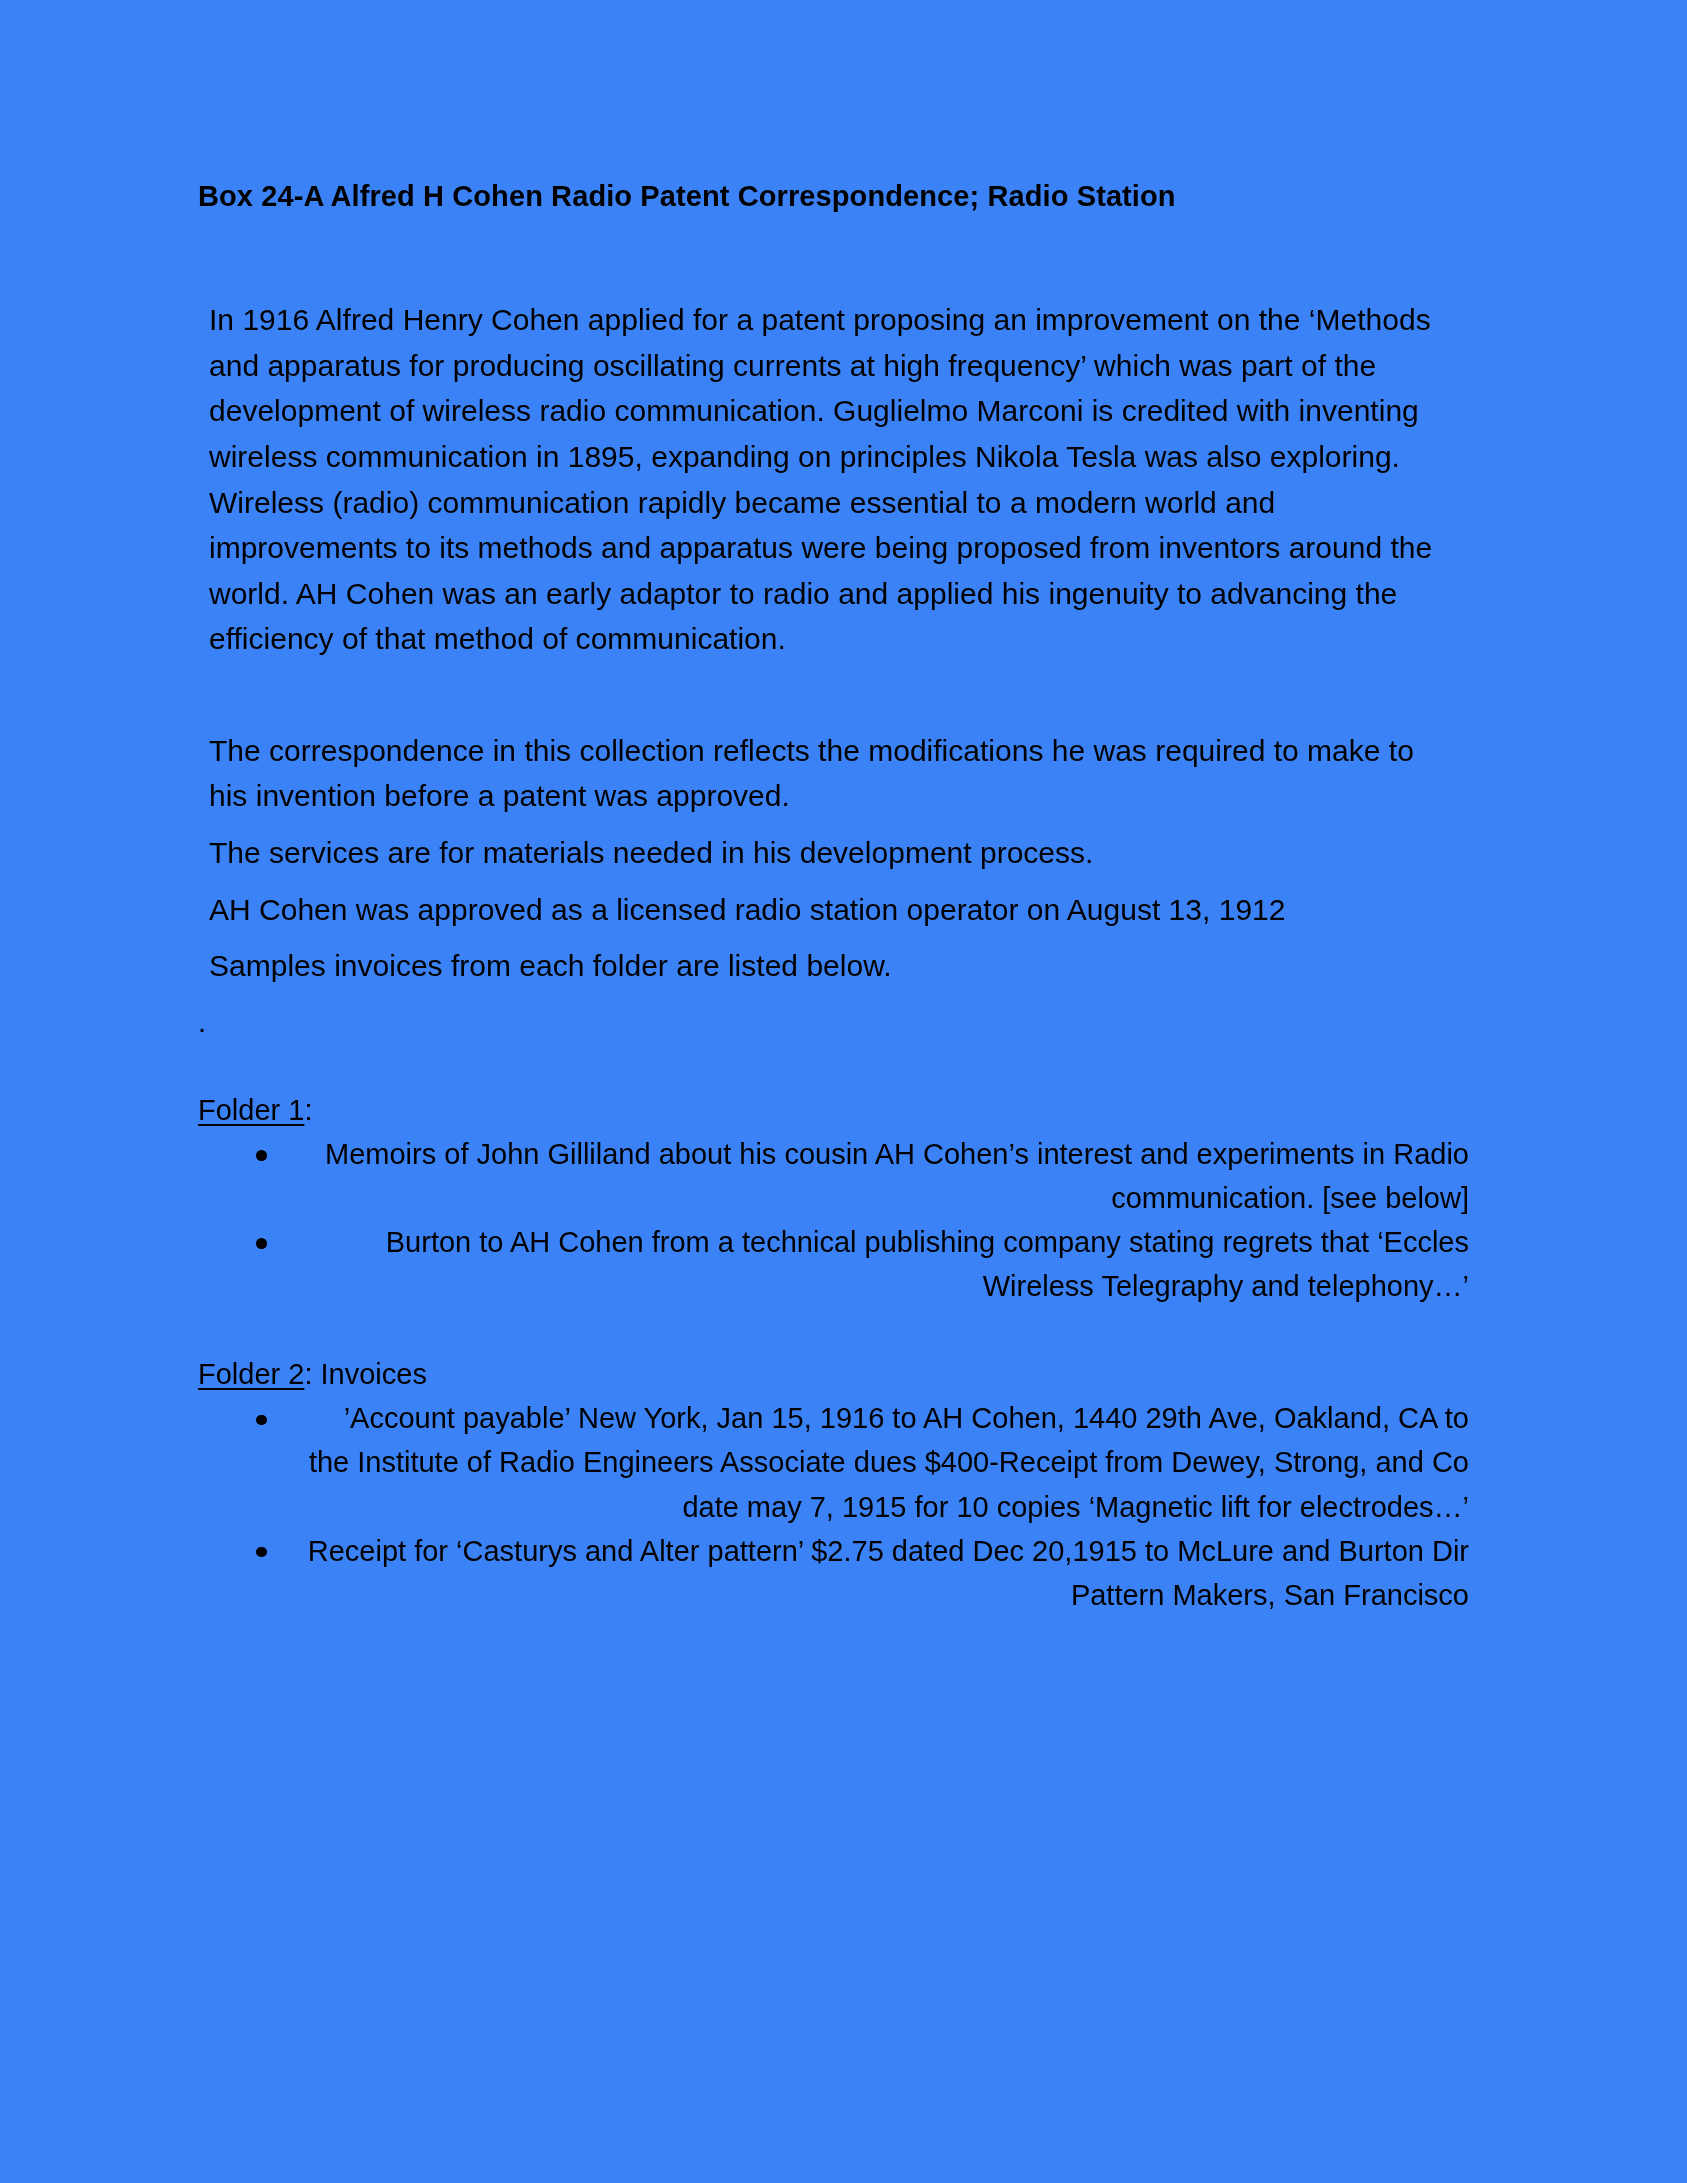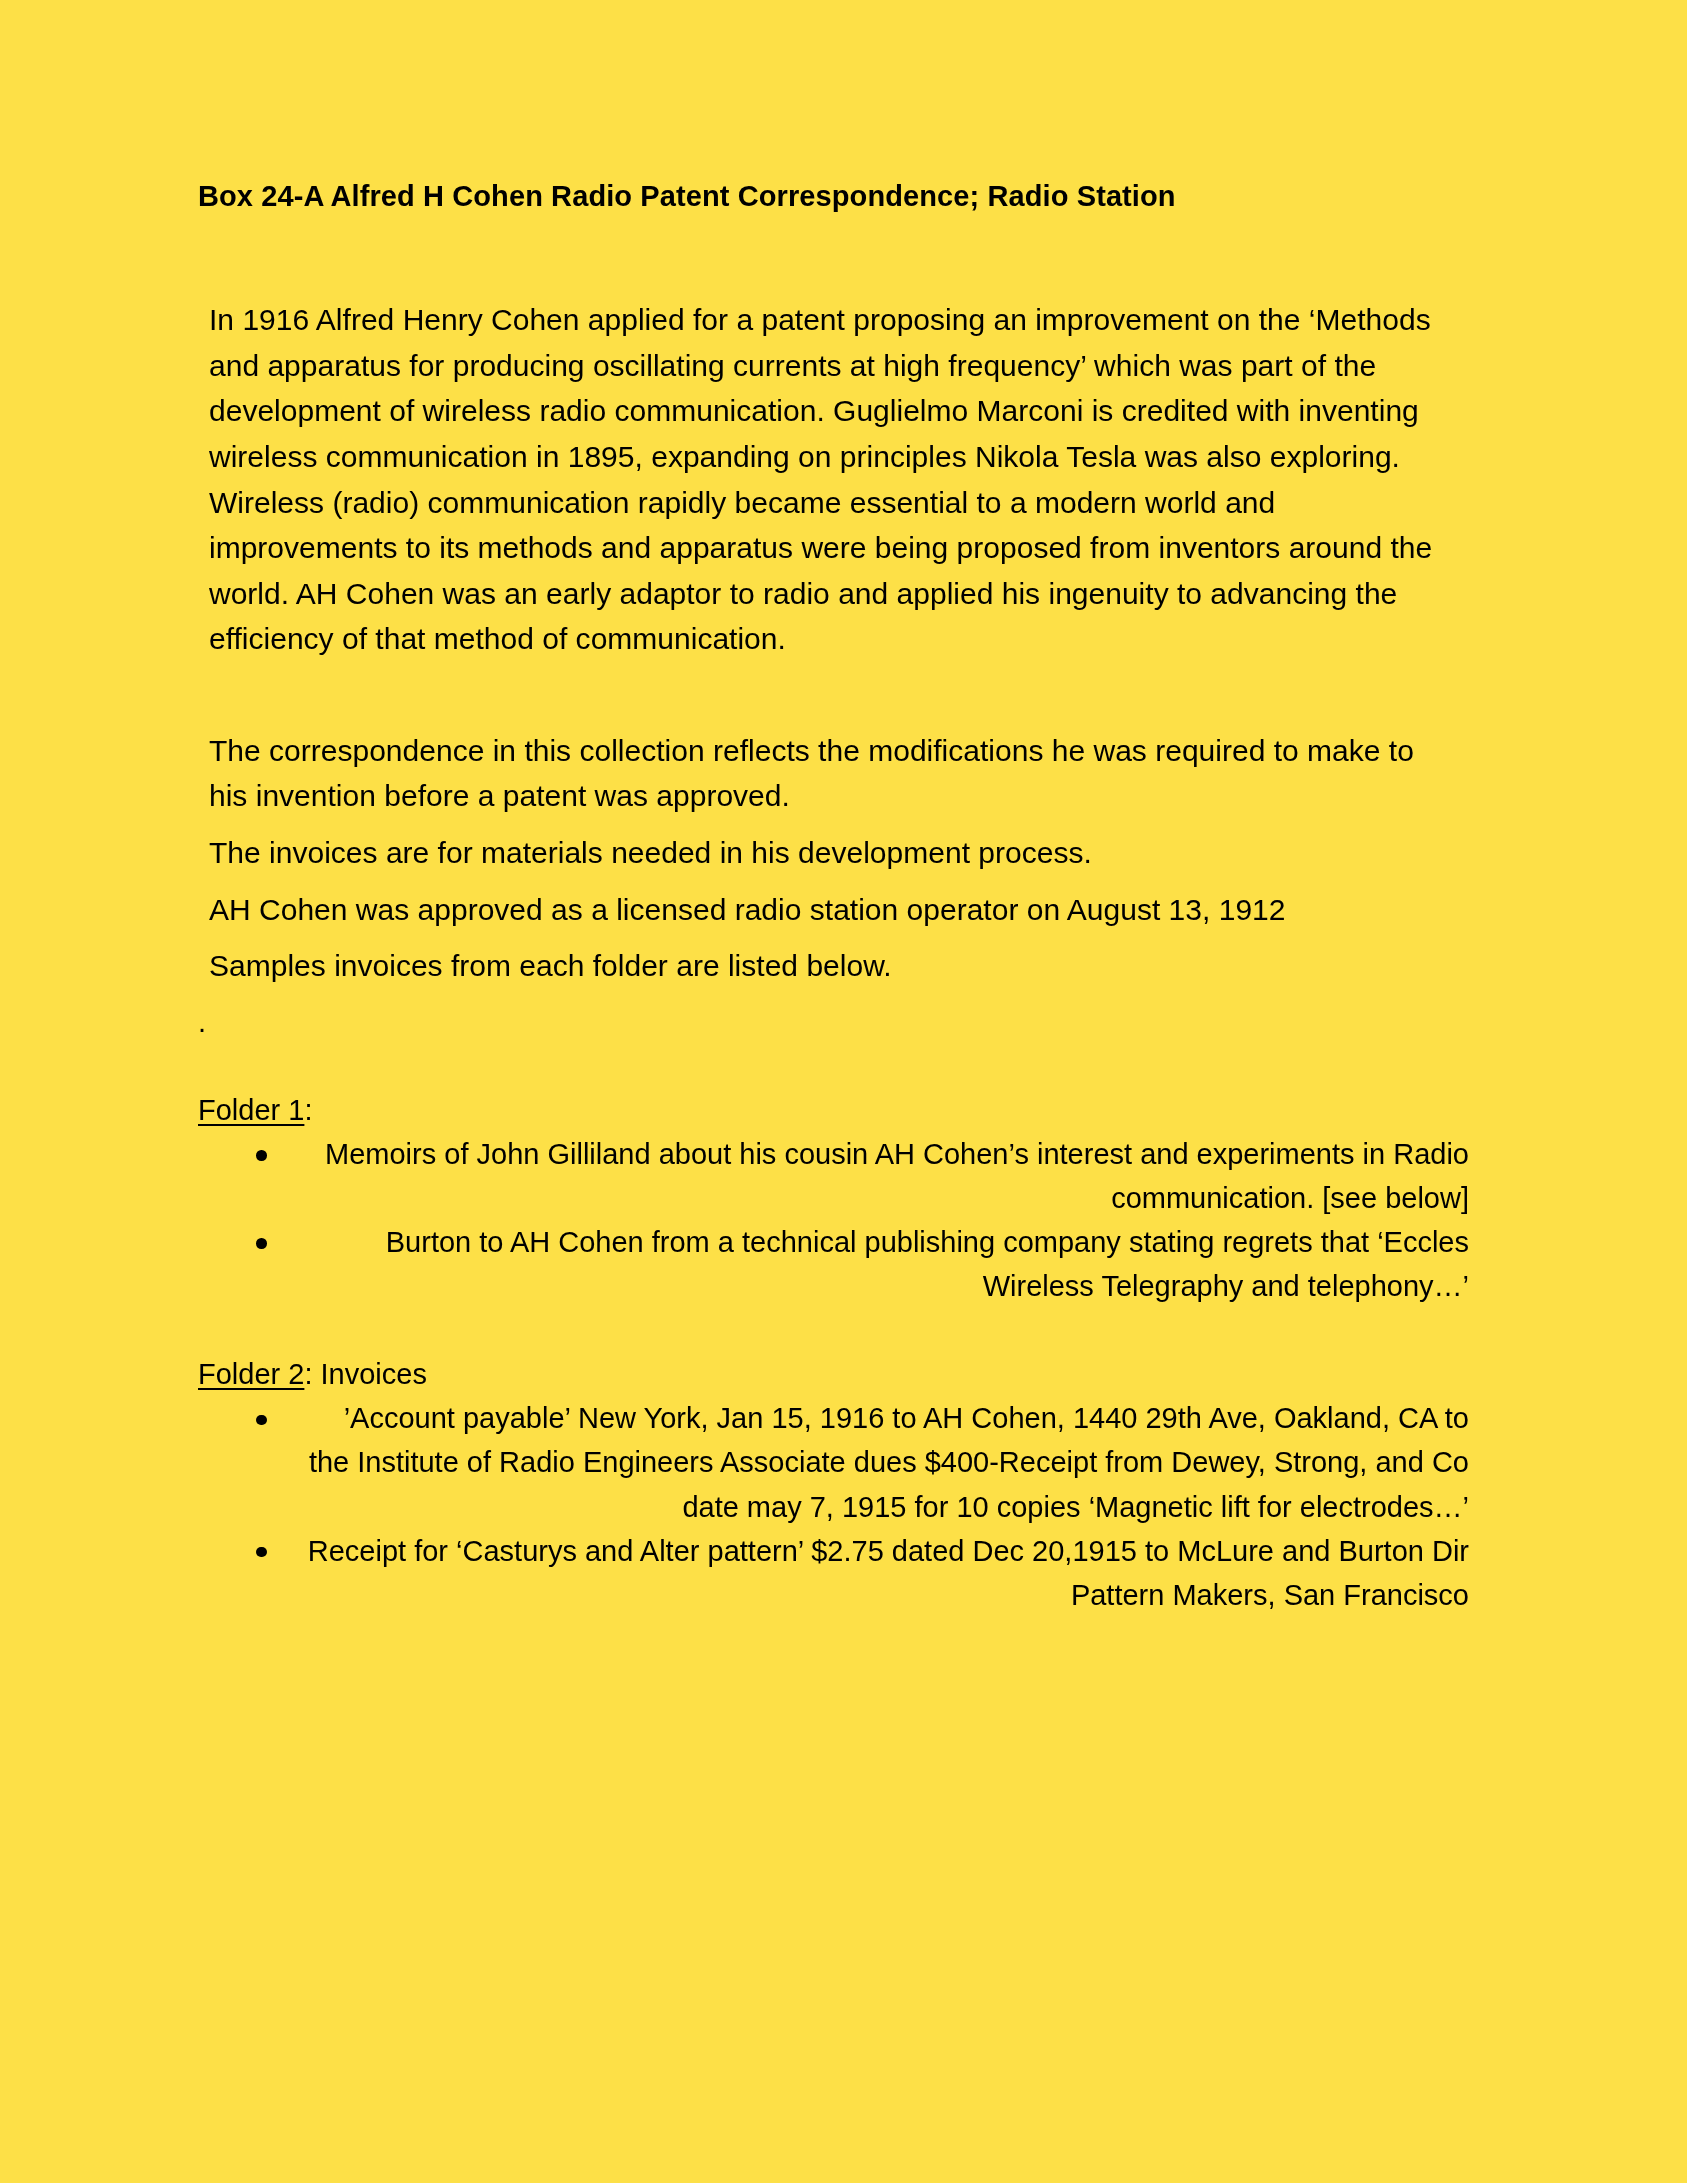--- a/index.html
+++ b/index.html
@@ -9,21 +9,21 @@
     background: #ffffff;
   }
   body {
     font-family: "Liberation Sans", sans-serif;
     color: #000000;
   }
   .page {
     position: relative;
     width: 1687px;
     height: 2183px;
-    background: #fde047;
+    background: #3b82f6;
     box-sizing: border-box;
     overflow: hidden;
   }
   .content {
     position: absolute;
     left: 198px;
     top: 177px;
     width: 1271px;
   }
   .doc-title {
@@ -99,21 +99,21 @@
     <h1 class="doc-title">Box 24-A Alfred H Cohen Radio Patent  Correspondence; Radio Station</h1>
 
     <div class="spacer-title"></div>
 
     <p class="para">In 1916 Alfred Henry Cohen applied for a patent proposing an improvement on the ‘Methods and apparatus for producing oscillating currents at high frequency’ which was part of the development of wireless radio communication. Guglielmo Marconi is credited with inventing wireless communication in 1895, expanding on principles Nikola Tesla was also exploring. Wireless (radio) communication rapidly became essential to a modern world and improvements to its methods and apparatus were being proposed from inventors around the world.  AH Cohen was an early adaptor to radio and applied his ingenuity to advancing the efficiency of that method of communication.</p>
 
     <div class="blank-line"></div>
 
     <p class="para">The correspondence in this collection reflects the modifications he was required to make to his invention before a patent was approved.</p>
 
-    <p class="para">The invoices are for materials needed in his development process.</p>
+    <p class="para">The services are for materials needed in his development process.</p>
 
     <p class="para">AH Cohen was approved as a licensed radio station operator on August 13, 1912</p>
 
     <p class="para">Samples invoices from each folder are listed below.</p>
 
     <p class="dot-line">.</p>
 
     <div class="blank-line"></div>
 
     <p class="folder-heading"><span class="u">Folder 1</span><span>:</span></p>

